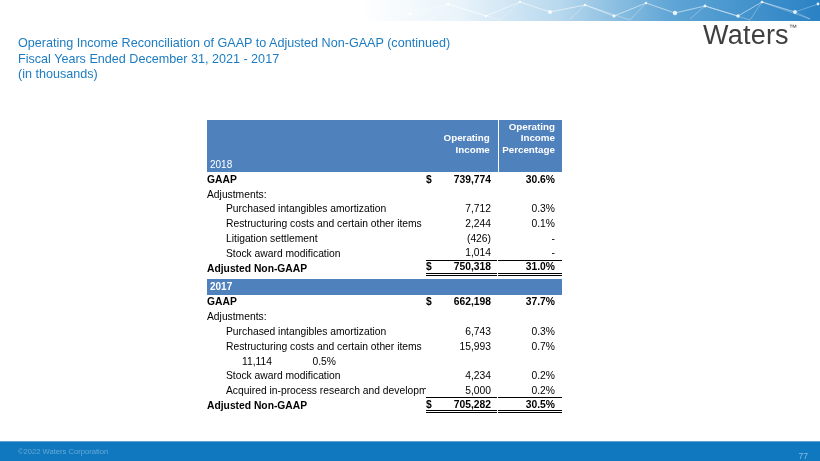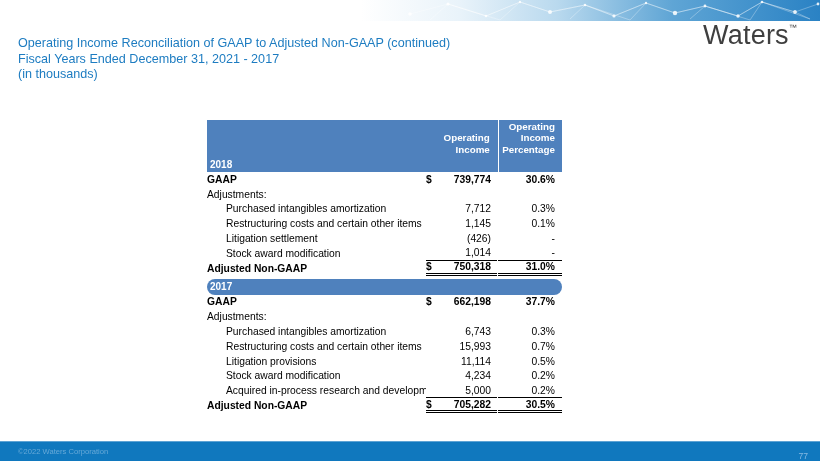--- a/index.html
+++ b/index.html
@@ -33,26 +33,25 @@
   .fin-table{position:absolute;left:207px;top:120px;width:355px;font-size:10.3px;color:#000;}
   .thead{
     position:relative;background:#4f81bd;height:52px;
     display:flex;align-items:flex-end;color:#fff;font-weight:bold;
   }
   .th-label{width:219px;align-self:flex-end;padding:0 0 2px 3px;font-size:10px;}
   .th-col{font-size:9.8px;line-height:11.5px;text-align:right;padding-bottom:17px;}
   .th-amt{width:65px;padding-right:6px;}
   .th-sep{position:absolute;left:291px;top:0;width:1px;height:52px;background:#ffffff;}
   .th-pct{width:57px;padding-right:7px;margin-left:3px;}
-  .th-year{position:absolute;left:3px;bottom:2px;font-size:10px;font-weight:bold;color:#fff;}
+  .th-year{position:absolute;left:3px;bottom:2px;font-size:10px;font-weight:normal;color:#fff;}
   .year-band{
     background:#4f81bd;color:#fff;font-weight:bold;font-size:10px;
     height:16px;line-height:16px;padding-left:3px;margin-top:3px;
     box-sizing:border-box;
-    border-radius:8px;
   }
   .row{display:flex;height:14.8px;align-items:center;box-sizing:border-box;}
   .c-label{width:219px;white-space:nowrap;overflow:hidden;}
   .c-label.ind{padding-left:19px;box-sizing:border-box;}
   .c-amt{width:71px;display:flex;height:100%;align-items:center;box-sizing:border-box;}
   .c-amt .dollar{width:13px;text-align:left;}
   .c-amt .num{flex:1;text-align:right;padding-right:6px;}
   .c-gap{width:1px;height:100%;}
   .c-pct{width:64px;padding-right:7px;height:100%;
          display:flex;align-items:center;justify-content:flex-end;box-sizing:border-box;}
@@ -142,21 +141,21 @@
           <span class="dollar"></span>
           <span class="num">7,712</span>
         </div>
       <div class="c-gap"></div>
       <div class="c-pct">0.3%</div>
     </div>
     <div class="row">
       <div class="c-label ind">Restructuring costs and certain other items</div>
       <div class="c-amt">
           <span class="dollar"></span>
-          <span class="num">1,145</span>
+          <span class="num">2,244</span>
         </div>
       <div class="c-gap"></div>
       <div class="c-pct">0.1%</div>
     </div>
     <div class="row">
       <div class="c-label ind">Litigation settlement</div>
       <div class="c-amt">
           <span class="dollar"></span>
           <span class="num">(426)</span>
         </div>
@@ -214,21 +213,20 @@
     <div class="row">
       <div class="c-label ind">Restructuring costs and certain other items</div>
       <div class="c-amt">
           <span class="dollar"></span>
           <span class="num">15,993</span>
         </div>
       <div class="c-gap"></div>
       <div class="c-pct">0.7%</div>
     </div>
     <div class="row">
-      <div class="c-label ind">Litigation provisions</div>
       <div class="c-amt">
           <span class="dollar"></span>
           <span class="num">11,114</span>
         </div>
       <div class="c-gap"></div>
       <div class="c-pct">0.5%</div>
     </div>
     <div class="row">
       <div class="c-label ind">Stock award modification</div>
       <div class="c-amt">

